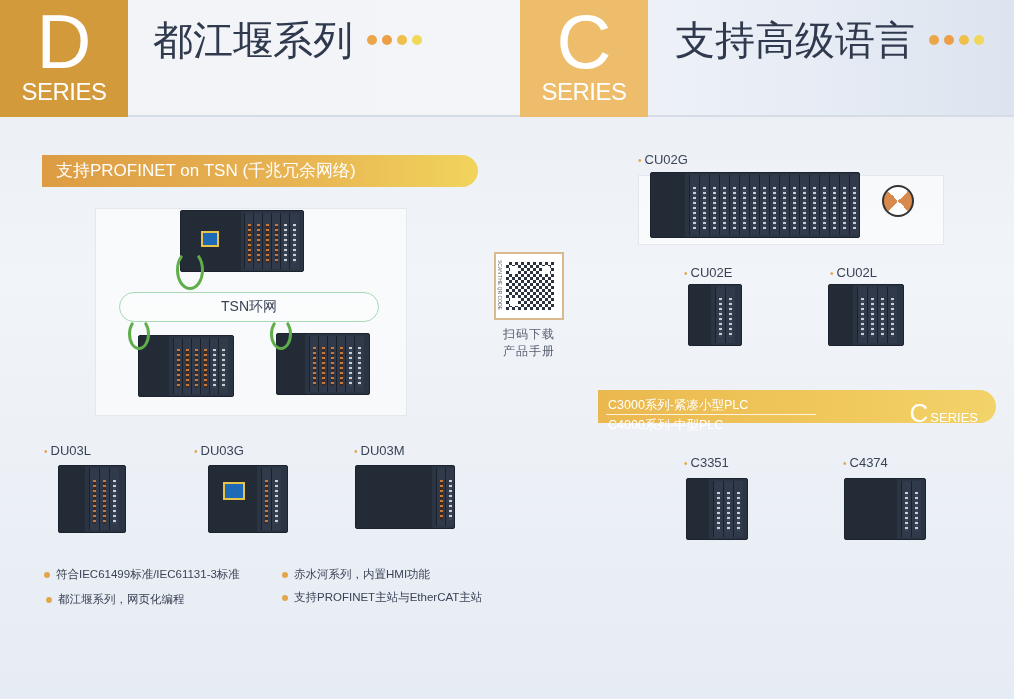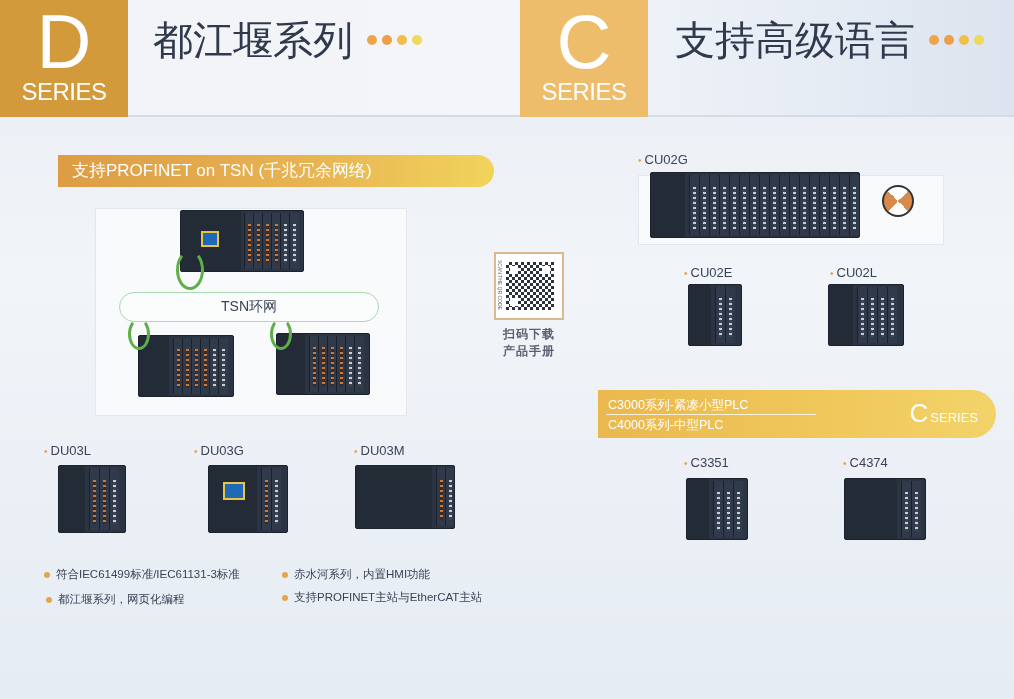--- a/index.html
+++ b/index.html
@@ -30,21 +30,21 @@
   }
   .title-block { position: absolute; top: 22px; }
   .title-block .t1 { font-size: 40px; font-weight: normal; color: #303a4e; line-height: 36px; display: flex; align-items: center; }
   .title-block .t2 { font-size: 26px; font-weight: bold; color: #303a4e; line-height: 34px; margin-top: 2px; letter-spacing: 1px; }
   .dots { display: inline-flex; gap: 5px; margin-left: 14px; }
   .dots span { width: 10px; height: 10px; border-radius: 50%; display: inline-block; }
 
   .pill {
     position: absolute; height: 32px; border-radius: 0 16px 16px 0;
     background: linear-gradient(90deg, #dd9c44 0%, #e8b553 60%, #f1d45c 100%);
-    color: #fff; font-size: 17px; line-height: 32px; padding-left: 14px; margin-left: 16px;
+    color: #fff; font-size: 17px; line-height: 32px; padding-left: 14px;
   }
   .panel {
     position: absolute; background: rgba(255,255,255,0.55);
     border: 1px solid #e3e8ef;
   }
   .label-small { position: absolute; font-size: 13px; color: #3a4356; }
   .label-small .bul { color: #e3a64c; margin-right: 3px; font-size: 10px; }
 
   
   .plc { position: absolute; background: #2b3443; border: 1px solid #1c232e; border-radius: 2px; overflow: hidden; }
@@ -63,23 +63,23 @@
   }
   .qr { position: absolute; left: 494px; top: 252px; width: 70px; height: 68px; border: 2px solid #d9b98d; background: #fff; }
   .qr-inner { position: absolute; left: 10px; top: 8px; width: 48px; height: 48px;
     background:
       linear-gradient(#fff,#fff) 4px 4px/8px 8px no-repeat,
       linear-gradient(#fff,#fff) 36px 4px/8px 8px no-repeat,
       linear-gradient(#fff,#fff) 4px 36px/8px 8px no-repeat,
       repeating-conic-gradient(#2c3340 0 25%, #fff 0 50%) 0 0/6px 6px;
   }
   .qr-side { position: absolute; left: 1px; top: 6px; font-size: 5px; color: #666; writing-mode: vertical-rl; }
-  .qr-text { position: absolute; left: 494px; top: 326px; width: 70px; text-align: center; font-size: 12px; line-height: 17px; color: #5a6070; letter-spacing: 1px; font-weight: bold; }
+  .qr-text { position: absolute; left: 494px; top: 326px; width: 70px; text-align: center; font-size: 12px; line-height: 17px; color: #5a6070; letter-spacing: 1px; }
   .c-pill {
-    position: absolute; left: 598px; top: 390px; width: 398px; height: 48px;
+    position: absolute; left: 598px; top: 390px; width: 398px; height: 33px;
     border-radius: 0 24px 24px 0;
     background: linear-gradient(90deg, #eab84f 0%, #f0c85b 60%, #f2d36a 100%);
   }
   .c-pill .l1, .c-pill .l2 { position: absolute; left: 10px; font-size: 12.5px; color: #fff; }
   .c-pill .l1 { top: 7px; }
   .c-pill .l2 { top: 27px; }
   .c-pill .rule { position: absolute; left: 8px; top: 24px; width: 210px; height: 1px; background: rgba(255,255,255,0.8); }
   .c-pill .cs { position: absolute; right: 18px; top: 8px; color: #fff; font-size: 26px; }
   .c-pill .cs small { font-size: 13px; margin-left: 2px; }
   .feature { position: absolute; font-size: 11.5px; color: #3a4356; }

